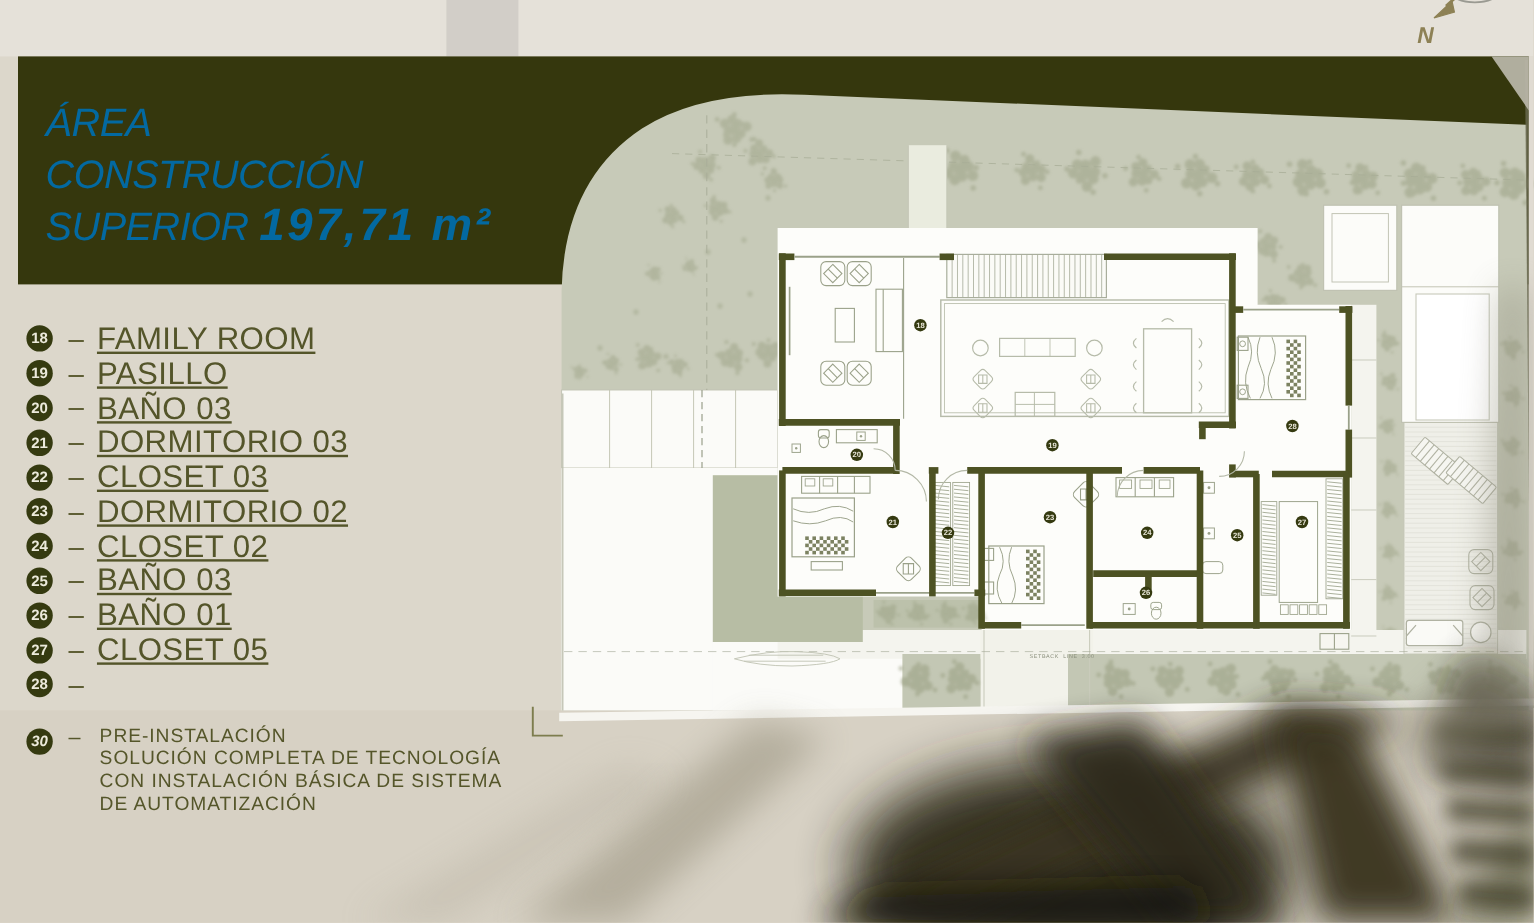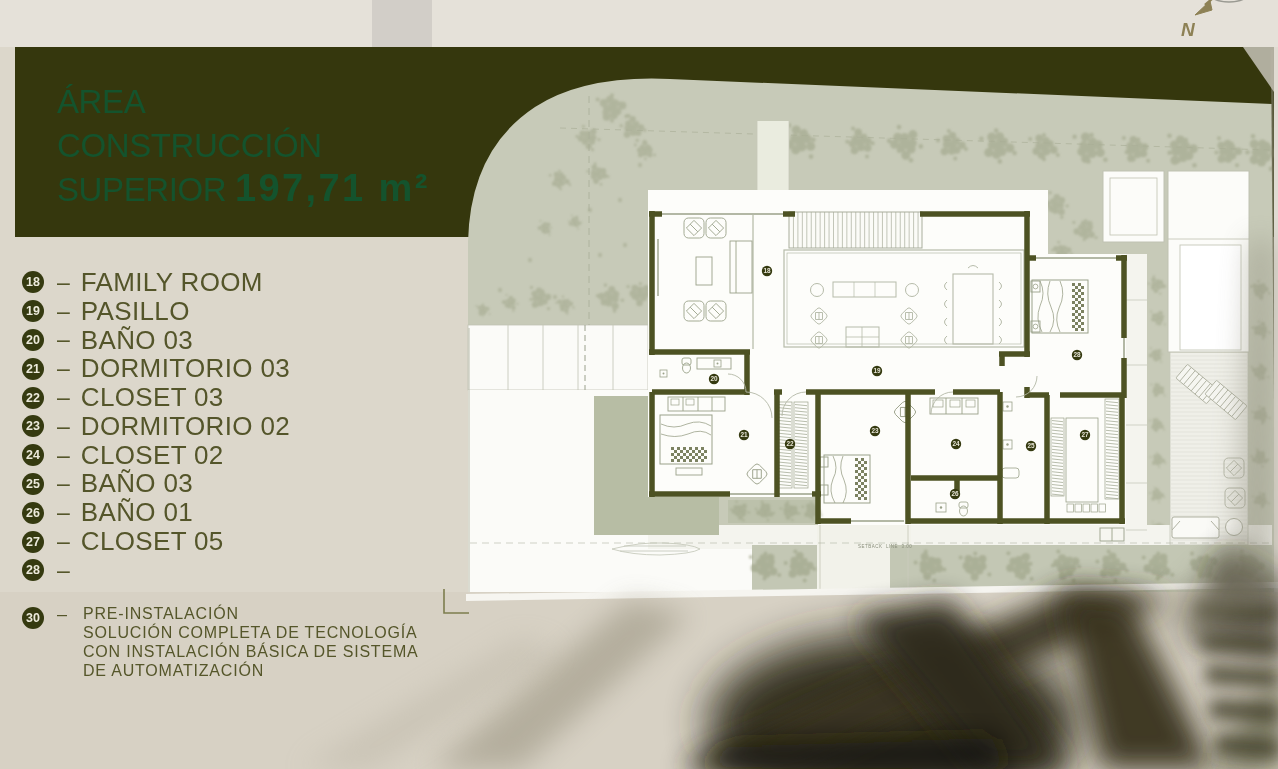--- a/index.html
+++ b/index.html
@@ -1,25 +1,25 @@
 <!DOCTYPE html>
 <html><head><meta charset="utf-8">
 <style>
 html,body{margin:0;padding:0;}
 *{-webkit-font-smoothing:antialiased;}
 .page{position:relative;width:1278px;height:769px;overflow:hidden;background:#dcd7cb;will-change:transform;font-family:"Liberation Sans",sans-serif;}
-.title{position:absolute;left:57px;top:80px;color:#14532d;font-size:33px;line-height:43.5px;letter-spacing:-0.4px;font-weight:400;}
+.title{position:absolute;left:38px;top:80px;color:#0369a1;font-size:33px;line-height:43.5px;letter-spacing:-0.4px;font-weight:400;font-style:italic;}
 .title b{font-weight:700;font-size:38px;letter-spacing:2.4px;}
 .legend{position:absolute;left:22px;top:268px;}
 .lrow{height:28.8px;display:flex;align-items:center;}
 .lnum{width:22px;height:22px;border-radius:50%;background:#353a10;color:#eceadb;font-size:12.5px;font-weight:bold;display:flex;align-items:center;justify-content:center;letter-spacing:0;flex:0 0 22px;}
 .ldash{color:#55562a;font-size:23px;margin:0 11px 0 13px;}
-.ltxt{color:#54552a;font-size:26px;letter-spacing:0.35px;white-space:nowrap;}
+.ltxt{color:#54552a;font-size:26px;letter-spacing:0.35px;white-space:nowrap;text-decoration:underline;}
 .pre{position:absolute;left:22px;top:604px;display:flex;}
-.pre .lnum{margin-top:3px;}
+.pre .lnum{margin-top:3px;font-style:italic;}
 .pre .ldash{font-size:18px;}
 .pretxt{color:#55562a;font-size:16px;letter-spacing:0.8px;line-height:19px;margin-left:5px;}
 </style></head>
 <body>
 <div class="page">
 <svg width="1278" height="769" viewBox="0 0 1278 769" style="position:absolute;left:0;top:0" xmlns="http://www.w3.org/2000/svg">
 <defs>
 <filter id="tb" x="-60%" y="-60%" width="220%" height="220%">
           <feGaussianBlur stdDeviation="1.2"></feGaussianBlur>
         </filter>

